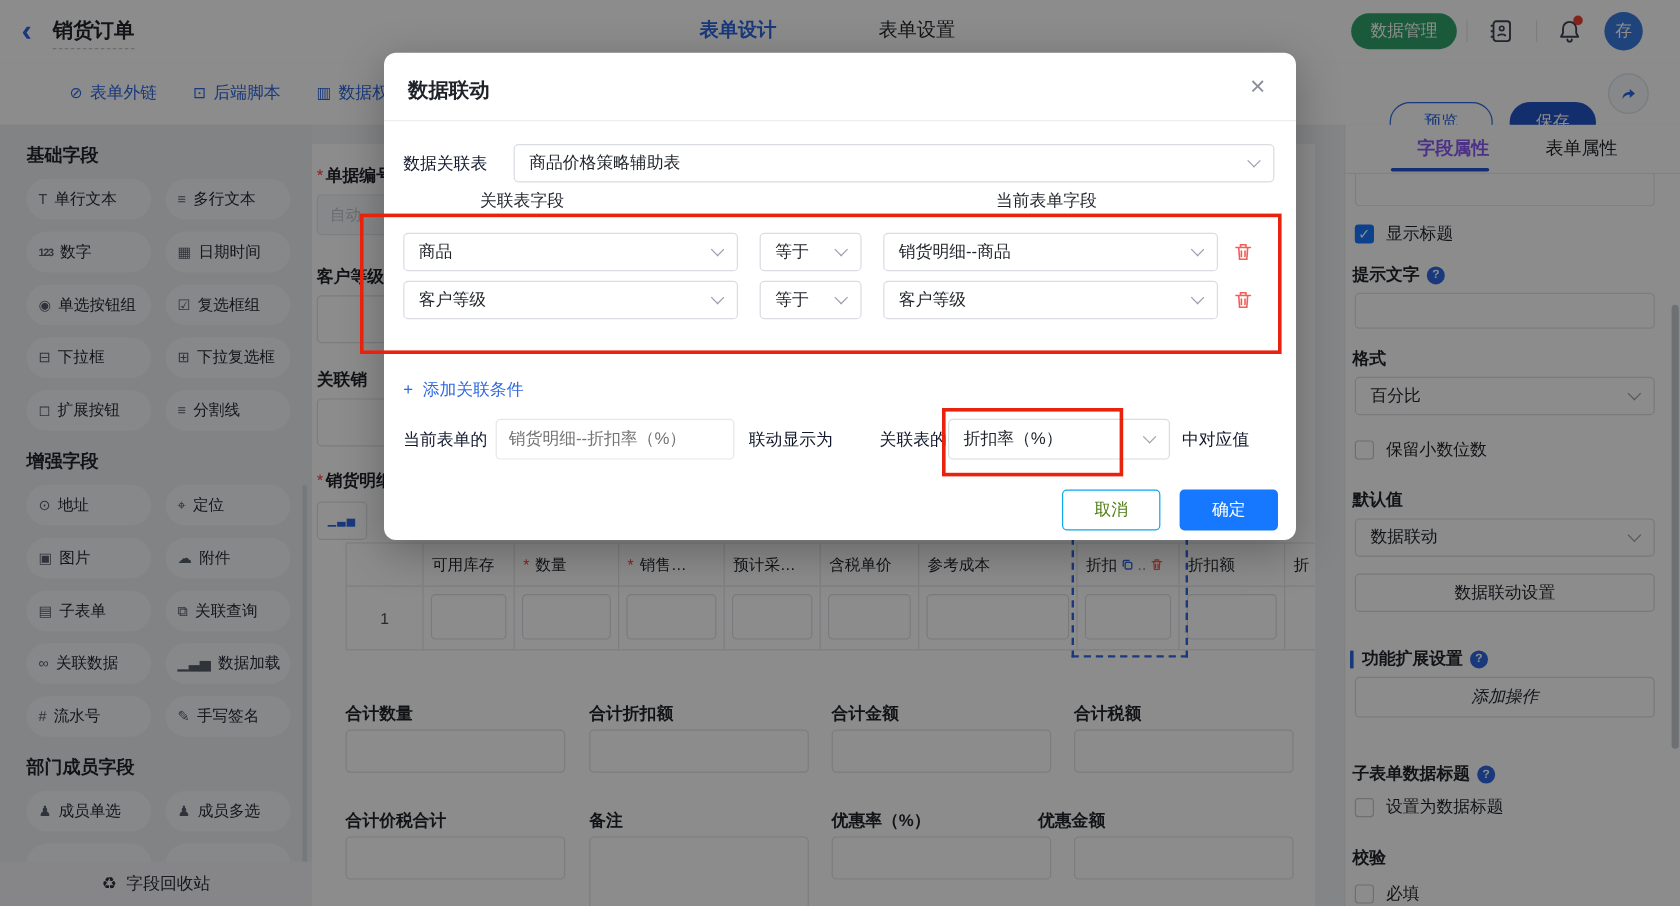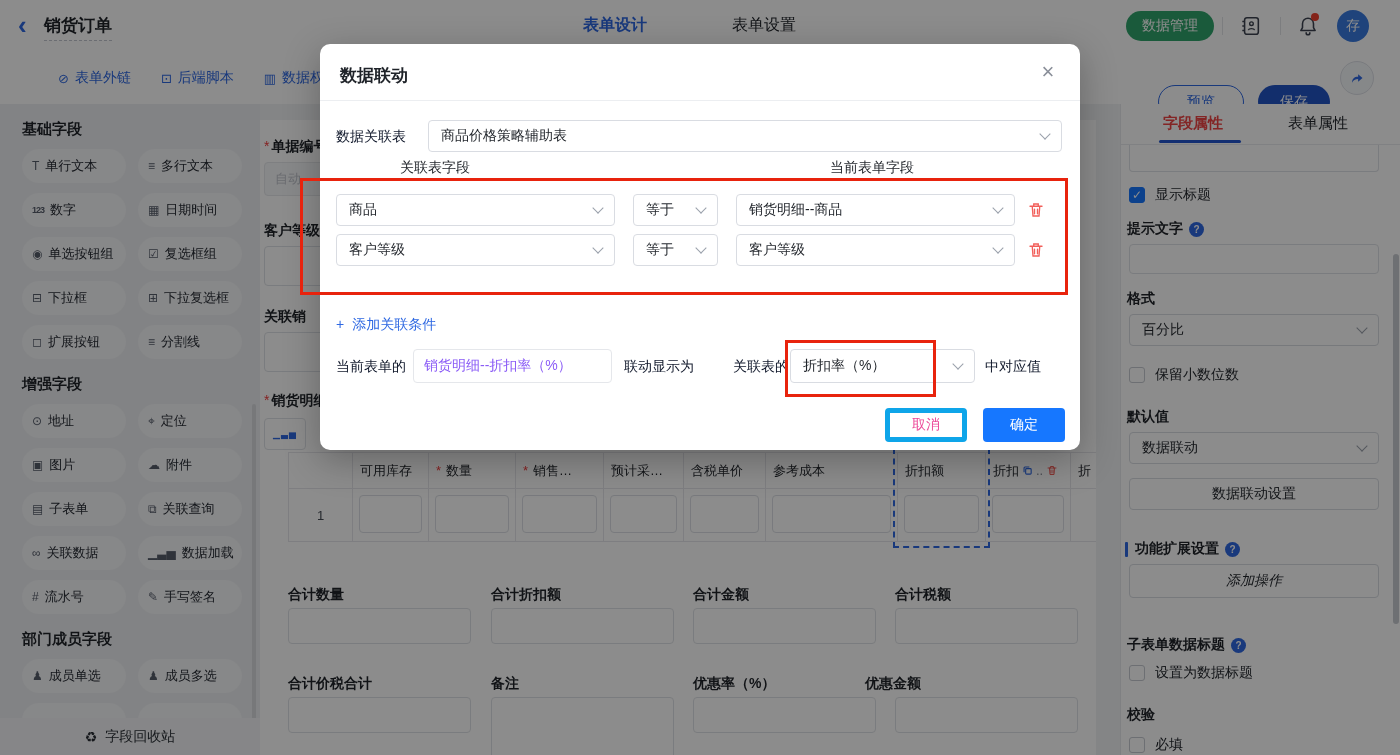--- a/index.html
+++ b/index.html
@@ -49,21 +49,21 @@
   .col{box-sizing:border-box;border-right:1px solid #e5e6eb;flex:none;}
   .th{height:36px;box-sizing:border-box;border-bottom:1px solid #e5e6eb;display:flex;align-items:center;padding:0 7px;font-size:13px;color:#1f2329;overflow:hidden;white-space:nowrap;gap:3px;}
   .td{height:52px;position:relative;}
   .cell-inp{position:absolute;left:6px;top:6px;right:6px;height:38px;border:1px solid #dcdfe5;border-radius:4px;background:#fff;box-sizing:border-box;}
   .rownum{display:flex;align-items:center;justify-content:center;height:52px;font-size:13px;color:#454b54;}
   .selbox{position:absolute;left:633px;top:328px;width:93px;height:96px;border:2px dashed #2e68e2;pointer-events:none;}
   .tot-inp{position:absolute;width:183px;height:36px;border:1px solid #dfe2e7;border-radius:4px;background:#fff;box-sizing:border-box;}
   
   .panel{position:absolute;left:1120px;top:104px;width:280px;height:651px;background:#fff;border-left:1px solid #e8eaed;box-sizing:border-box;}
   .p-tab{position:absolute;top:10px;font-size:15px;color:#1f2329;cursor:pointer;}
-  .p-tab.active{color:#ef4444;font-weight:600;}
+  .p-tab.active{color:#8b5cf6;font-weight:600;margin-left:18px;}
   .p-underline{position:absolute;left:38px;top:36px;width:82px;height:3px;background:#2457d0;border-radius:2px;}
   .p-div{position:absolute;left:0;top:40px;width:280px;height:1px;background:#e9ebee;}
   .p-label{position:absolute;font-size:14px;font-weight:700;color:#1f2329;display:flex;align-items:center;gap:6px;}
   .qi{display:inline-flex;width:15px;height:15px;border-radius:50%;background:#2e68e2;color:#fff;font-size:10px;font-weight:700;align-items:center;justify-content:center;}
   .p-inp{position:absolute;left:8px;width:250px;border:1px solid #dfe2e7;border-radius:4px;background:#fff;box-sizing:border-box;}
   .sel{display:flex;align-items:center;justify-content:space-between;padding:0 12px;border:1px solid #d9dce2;border-radius:4px;background:#fff;font-size:14px;color:#1f2329;box-sizing:border-box;cursor:pointer;}
   .chev{width:7px;height:7px;border-right:1.6px solid #9aa0ab;border-bottom:1.6px solid #9aa0ab;transform:rotate(45deg);margin-top:-4px;flex:none;}
   .cbrow{position:absolute;display:flex;align-items:center;gap:10px;font-size:14px;color:#1f2329;}
   .cb{width:16px;height:16px;border:1px solid #c6cad1;border-radius:3px;background:#fff;box-sizing:border-box;flex:none;cursor:pointer;}
   .cb.on{background:#1677ff;border-color:#1677ff;color:#fff;font-size:12px;display:flex;align-items:center;justify-content:center;}
@@ -73,23 +73,23 @@
   
   .dim{position:absolute;left:0;top:0;width:1400px;height:755px;background:rgba(0,0,0,0.45);z-index:40;}
   .modal{position:absolute;left:320px;top:44px;width:760px;height:406px;background:#fff;border-radius:10px;z-index:50;box-shadow:0 10px 36px rgba(0,0,0,0.28);}
   .m-title{position:absolute;left:20px;top:20px;font-size:17px;font-weight:600;color:#1f2329;}
   .m-close{position:absolute;left:712px;top:12px;width:32px;height:32px;font-size:22px;color:#8a8f99;display:flex;align-items:center;justify-content:center;cursor:pointer;}
   .m-hdiv{position:absolute;left:0;top:56px;width:760px;height:1px;background:#eceef1;}
   .m-label{position:absolute;font-size:14px;color:#0f172a;white-space:nowrap;}
   .m-sel{position:absolute;height:32px;}
   .m-colhead{position:absolute;font-size:14px;color:#1f2329;}
   .m-link{position:absolute;left:16px;top:272px;font-size:14px;color:#2e68e2;display:flex;gap:8px;cursor:pointer;}
-  .m-dis-inp{position:absolute;left:93px;top:305px;width:199px;height:34px;border:1px solid #e5e7eb;border-radius:4px;display:flex;align-items:center;padding:0 10px;font-size:14px;color:#8b5cf6;box-sizing:border-box;background:#fff;}
+  .m-dis-inp{position:absolute;left:93px;top:305px;width:199px;height:34px;border:1px solid #e5e7eb;border-radius:4px;display:flex;align-items:center;padding:0 10px;font-size:14px;color:#737373;box-sizing:border-box;background:#fff;}
   .m-btn{position:absolute;top:364px;width:82px;height:34px;border-radius:4px;font-size:14px;display:flex;align-items:center;justify-content:center;box-sizing:border-box;cursor:pointer;}
-  .m-cancel{left:565px;background:#fff;border:5px solid #0ea5e9;color:#ec4899;}
+  .m-cancel{left:565px;background:#fff;border:1px solid #0ea5e9;color:#4d7c0f;}
   .m-ok{left:663px;background:#1677ff;border:none;color:#fff;}
   .trash{position:absolute;width:18px;height:20px;cursor:pointer;}
   
   .ann{position:absolute;border:3px solid #e8230d;z-index:60;pointer-events:none;}
   .ann1{left:300px;top:178px;width:762px;height:111px;}
   .ann2{left:785px;top:340px;width:145px;height:51px;}
 </style>
 </head>
 <body>
 
@@ -316,48 +316,48 @@
           </div>
       </div>
       <div class="col" style="width:132px;">
         <div class="th">
             <span>参考成本</span>
           </div>
         <div class="td">
             <span class="cell-inp"></span>
           </div>
       </div>
-      <div class="col" style="width:88px;">
-        <div class="th">
-            <span>折扣额</span>
-          </div>
-        <div class="td">
-            <span class="cell-inp"></span>
-          </div>
-      </div>
       <div class="col" style="width:85px;">
         <div class="th">
           <span>折扣</span>
           <span style="display:inline-flex;">
               <svg viewBox="0 0 24 24" width="11" height="11">
                 <rect x="8" y="8" width="12" height="12" rx="2" stroke="#2e68e2" fill="none" stroke-width="2.4"></rect>
                 <path d="M16 4.5H6.5a2 2 0 0 0-2 2V16" stroke="#2e68e2" fill="none" stroke-width="2.4"></path>
               </svg>
             </span>
           <span style="color:#8a8f99;">..</span>
           <span style="display:inline-flex;">
               <svg viewBox="0 0 24 24" width="12" height="13">
                 <path d="M4 7h16M9 7V4h6v3M7 7l1 13h8l1-13M10 11v6M14 11v6" stroke="#f25f5a" stroke-width="2" fill="none" stroke-linecap="round"></path>
               </svg>
             </span>
         </div>
         <div class="td">
             <span class="cell-inp"></span>
           </div>
       </div>
+      <div class="col" style="width:88px;">
+        <div class="th">
+            <span>折扣额</span>
+          </div>
+        <div class="td">
+            <span class="cell-inp"></span>
+          </div>
+      </div>
       <div class="col" style="width:30px;border-right:none;">
         <div class="th">
             <span>折</span>
           </div>
         <div class="td"></div>
       </div>
     </div>
     <div class="selbox"></div>
 
     <div class="fl" style="left:28px;top:466px;"><span>合计数量</span></div>

